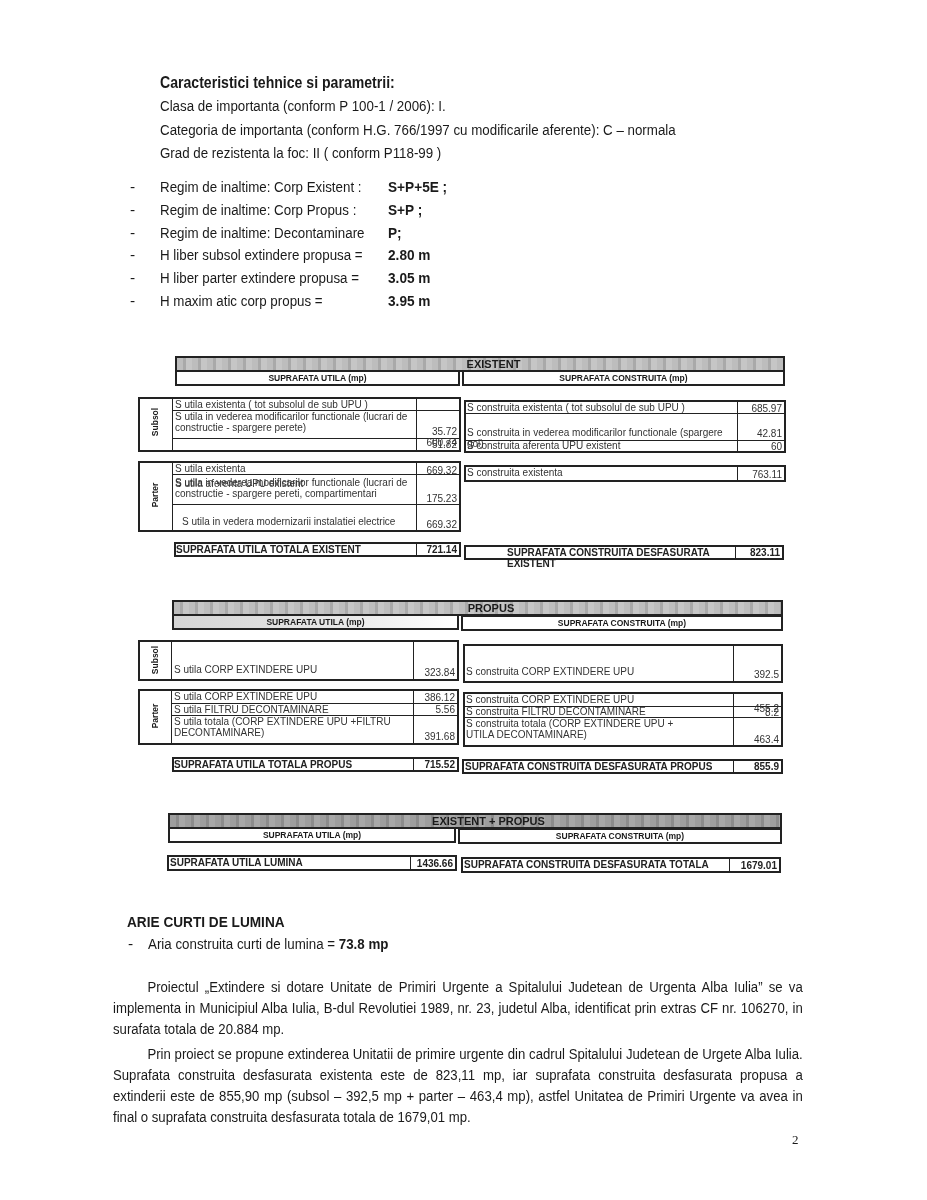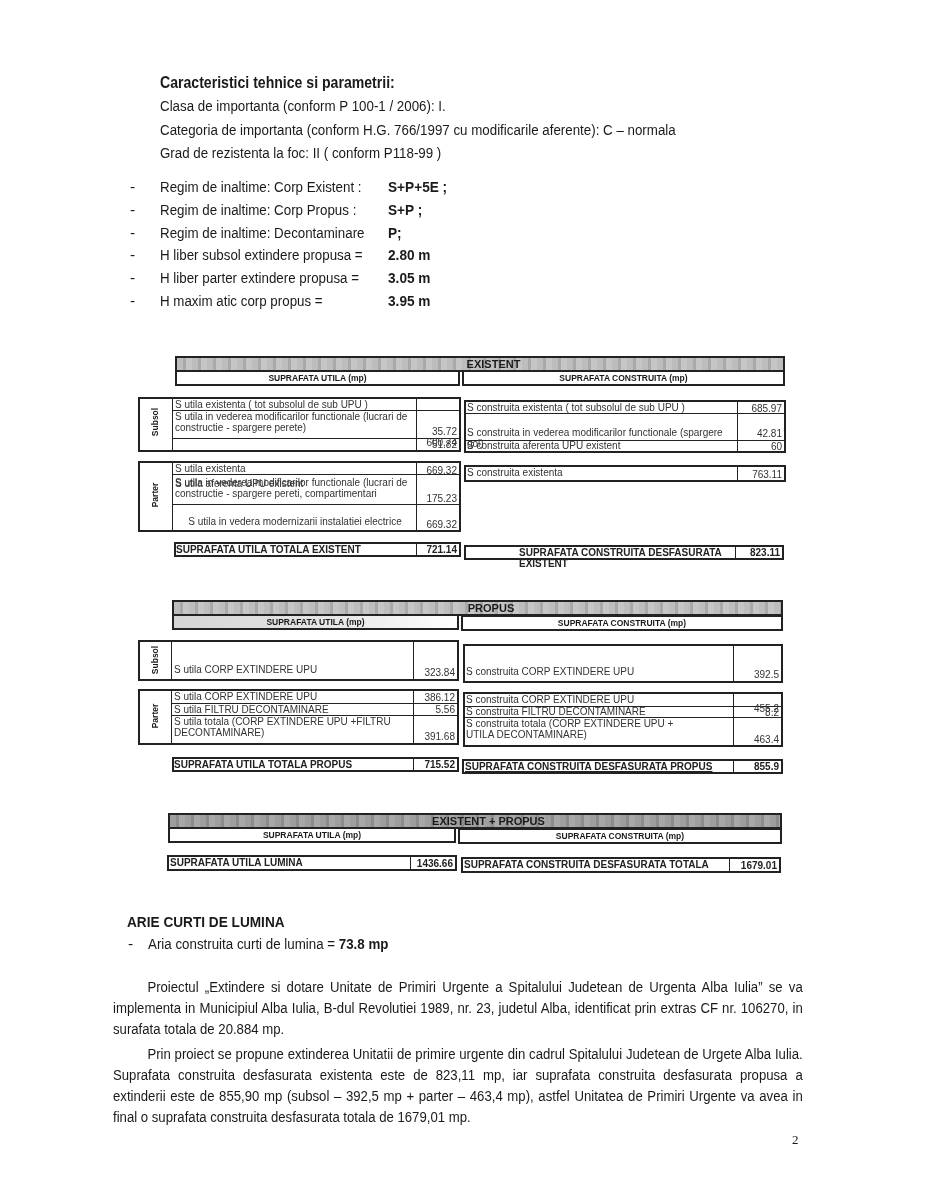--- a/index.html
+++ b/index.html
@@ -113,35 +113,35 @@
   <div class="tbox" style="left:138px;top:461px;width:323px;height:71px;"></div>
   <div class="vline" style="left:172px;top:462px;height:69px;"></div>
   <div class="vline" style="left:416px;top:462px;height:69px;"></div>
   <div class="side" style="left:130px;top:490px;width:50px;">Parter</div>
   <div class="hline" style="left:173px;top:474px;width:286px;"></div>
   <div class="hline" style="left:173px;top:504px;width:286px;"></div>
   <div class="cell" style="left:175px;top:463px;width:240px;">S utila existenta</div>
   <div class="cell num" style="left:417px;top:465px;width:42px;">669.32</div>
   <div class="cell" style="left:175px;top:477px;width:240px;">S utila in vederea modificarilor functionale (lucrari de constructie - spargere pereti, compartimentari</div>
   <div class="cell num" style="left:417px;top:493px;width:42px;">175.23</div>
-  <div class="cell" style="left:175px;top:516px;width:240px;text-align:center;">S utila in vedera modernizarii instalatiei electrice</div>
+  <div class="cell" style="left:182px;top:516px;width:240px;">S utila in vedera modernizarii instalatiei electrice</div>
   <div class="cell num" style="left:417px;top:519px;width:42px;">669.32</div>
 
   <div class="tbox" style="left:464px;top:465px;width:322px;height:17px;"></div>
   <div class="vline" style="left:737px;top:466px;height:15px;"></div>
   <div class="cell" style="left:467px;top:467px;width:268px;">S construita existenta</div>
   <div class="cell num" style="left:738px;top:469px;width:46px;">763.11</div>
 
   <div class="tbox" style="left:174px;top:542px;width:287px;height:15px;"></div>
   <div class="vline" style="left:416px;top:543px;height:13px;"></div>
   <div class="cell total-lbl" style="left:176px;top:544px;width:238px;">SUPRAFATA UTILA TOTALA EXISTENT</div>
   <div class="cell num total-lbl" style="left:417px;top:544px;width:42px;">721.14</div>
   <div class="tbox" style="left:464px;top:545px;width:320px;height:15px;"></div>
   <div class="vline" style="left:735px;top:546px;height:13px;"></div>
-  <div class="cell total-lbl" style="left:479px;top:547px;width:266px;padding-left:40px;">SUPRAFATA CONSTRUITA DESFASURATA EXISTENT</div>
+  <div class="cell total-lbl" style="left:467px;top:547px;width:266px;padding-left:40px;">SUPRAFATA CONSTRUITA DESFASURATA EXISTENT</div>
   <div class="cell num total-lbl" style="left:736px;top:547px;width:46px;">823.11</div>
 </div>
 
 <div>
   <div class="band" style="left:172px;top:600px;width:611px;height:16px;">
     <span>PROPUS</span>
   </div>
   <div class="colhead shaded" style="left:172px;top:614px;width:287px;height:16px;">SUPRAFATA UTILA (mp)</div>
   <div class="colhead" style="left:461px;top:615px;width:322px;height:16px;">SUPRAFATA CONSTRUITA (mp)</div>
 
@@ -180,21 +180,21 @@
   <div class="cell num" style="left:734px;top:707px;width:47px;">8.2</div>
   <div class="cell" style="left:466px;top:718px;width:230px;">S construita totala (CORP EXTINDERE UPU + UTILA DECONTAMINARE)</div>
   <div class="cell num" style="left:734px;top:734px;width:47px;">463.4</div>
 
   <div class="tbox" style="left:172px;top:757px;width:287px;height:15px;"></div>
   <div class="vline" style="left:413px;top:758px;height:13px;"></div>
   <div class="cell total-lbl" style="left:174px;top:759px;width:237px;">SUPRAFATA UTILA TOTALA PROPUS</div>
   <div class="cell num total-lbl" style="left:414px;top:759px;width:43px;">715.52</div>
   <div class="tbox" style="left:462px;top:759px;width:321px;height:15px;"></div>
   <div class="vline" style="left:733px;top:760px;height:13px;"></div>
-  <div class="cell total-lbl" style="left:465px;top:761px;width:266px;text-decoration:underline;">SUPRAFATA CONSTRUITA DESFASURATA PROPUS</div>
+  <div class="cell total-lbl" style="left:465px;top:761px;width:266px;">SUPRAFATA CONSTRUITA DESFASURATA PROPUS</div>
   <div class="cell num total-lbl" style="left:734px;top:761px;width:47px;">855.9</div>
 </div>
 
 <div>
   <div class="band" style="left:168px;top:813px;width:614px;height:16px;background:repeating-linear-gradient(90deg,#9e9e9e 0 6px,#8c8c8c 6px 9px,#a8a8a8 9px 15px);">
     <span>EXISTENT + PROPUS</span>
   </div>
   <div class="colhead" style="left:168px;top:827px;width:288px;height:16px;">SUPRAFATA UTILA (mp)</div>
   <div class="colhead" style="left:458px;top:828px;width:324px;height:16px;">SUPRAFATA CONSTRUITA (mp)</div>
 

